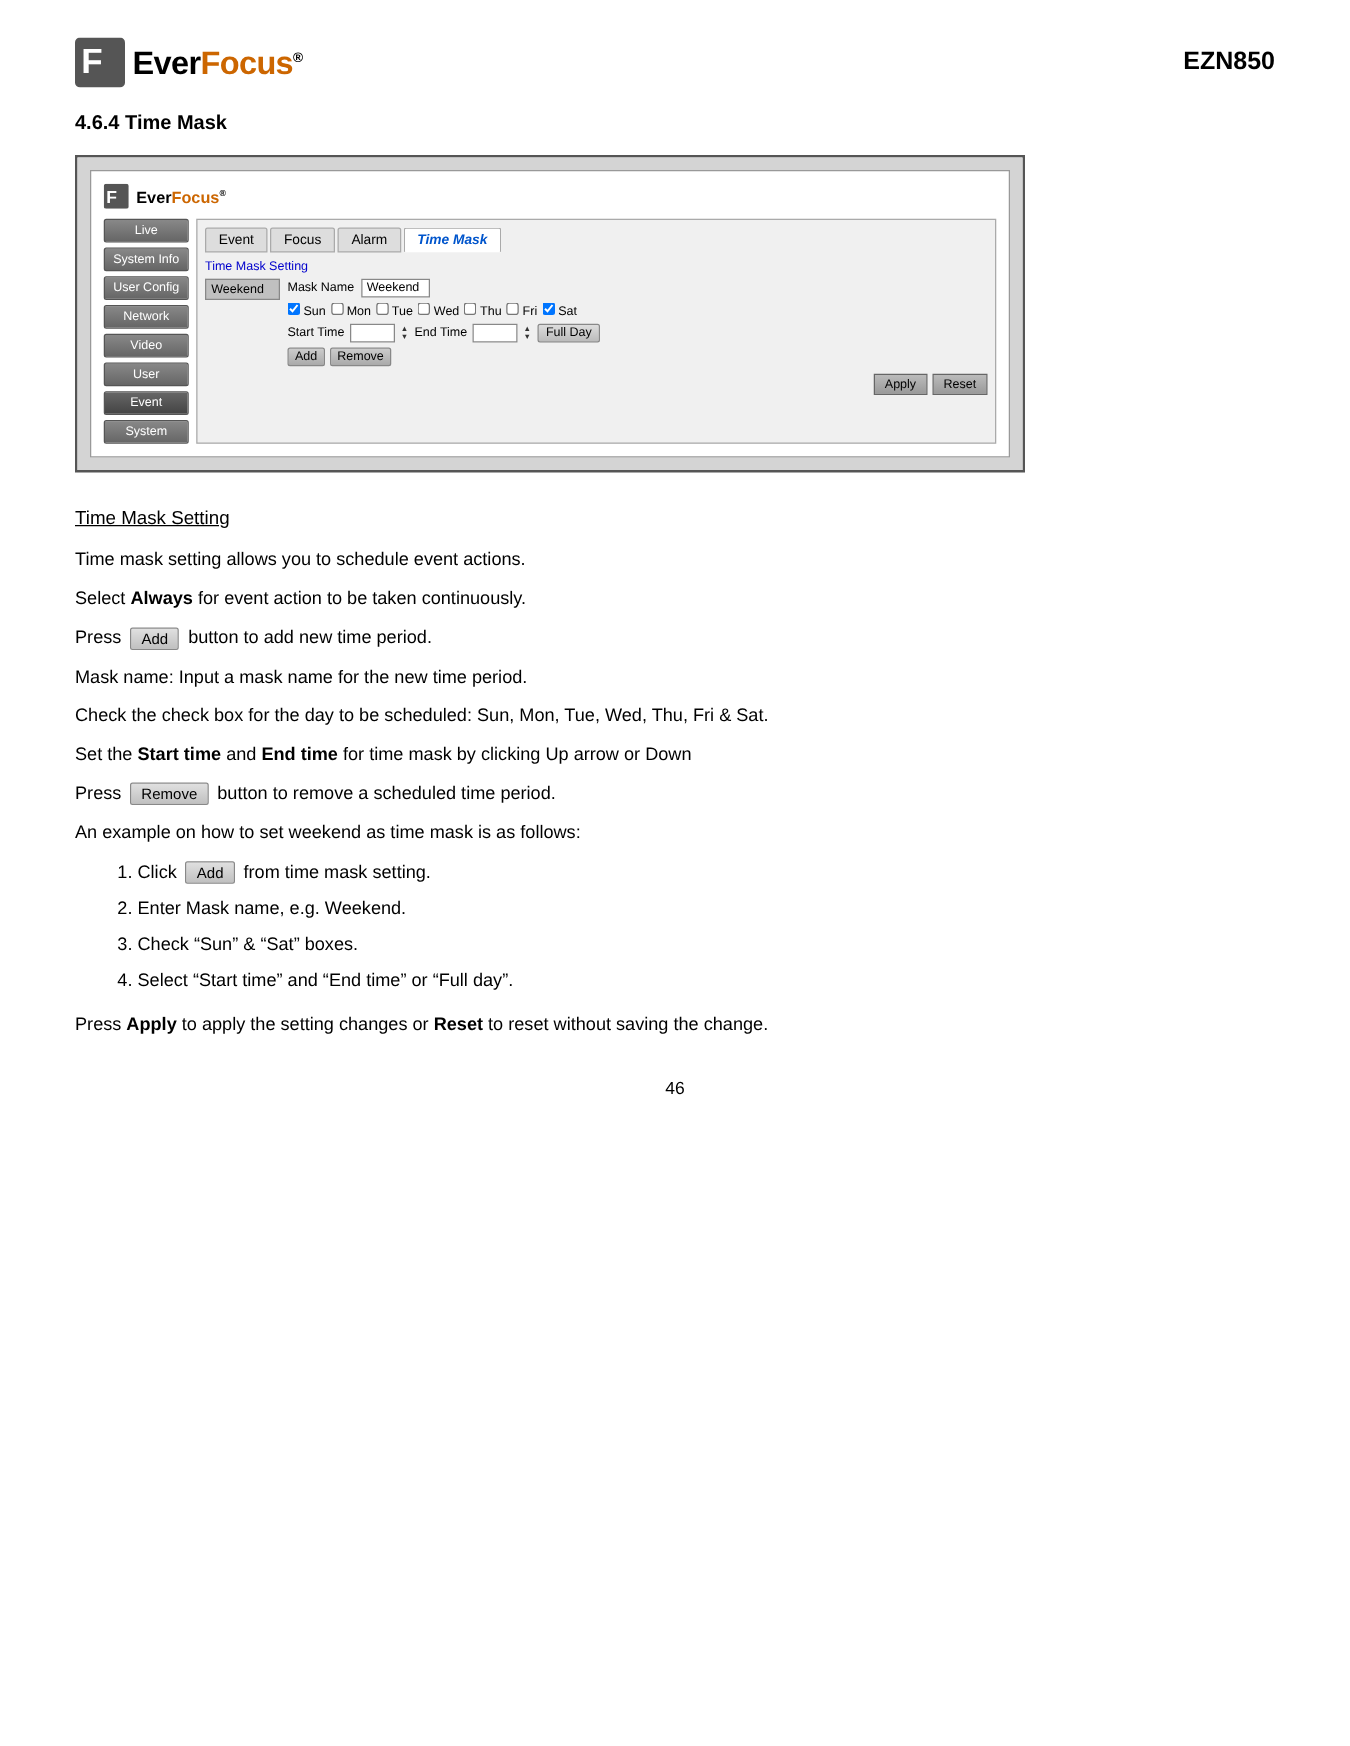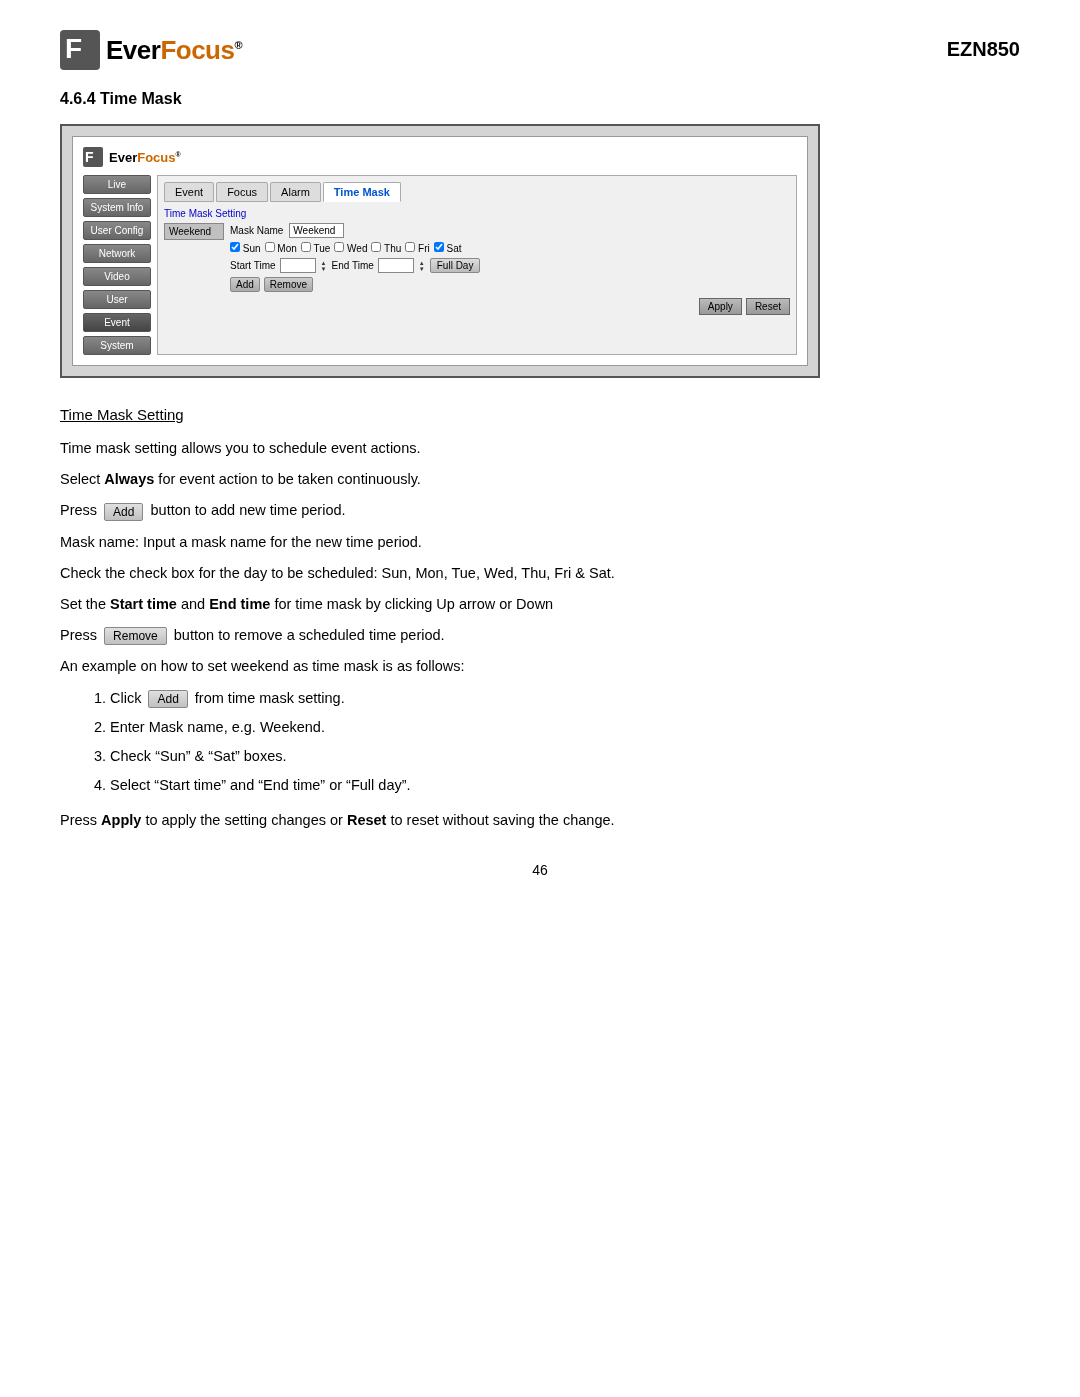--- a/index.html
+++ b/index.html
@@ -120,20 +120,21 @@
       border: 1px solid #aaa;
       background: #ddd;
       cursor: pointer;
       border-radius: 2px 2px 0 0;
     }
     .tab.active {
       background: #fff;
       border-bottom: 1px solid #fff;
       color: #0055cc;
       font-weight: bold;
+      font-style: italic;
     }
 
     
     .time-mask-label {
       font-size: 10px;
       color: #0000cc;
       margin-bottom: 4px;
     }
 
     

